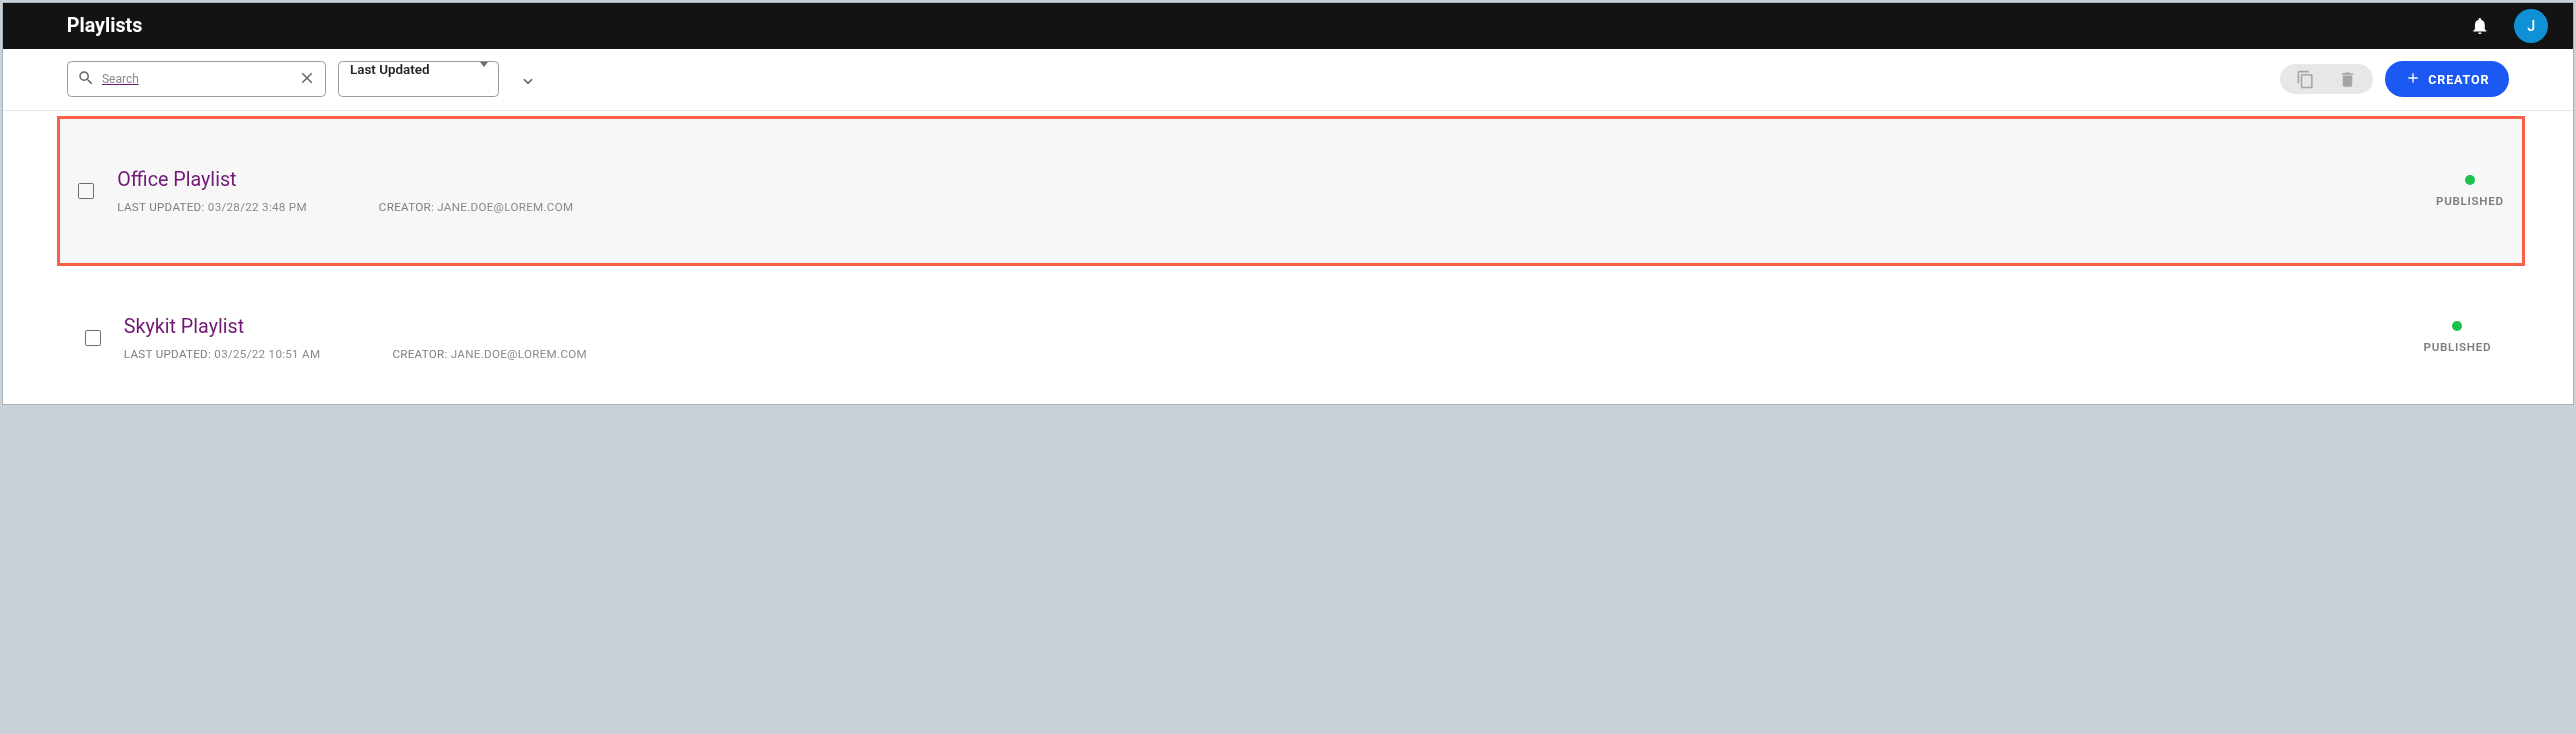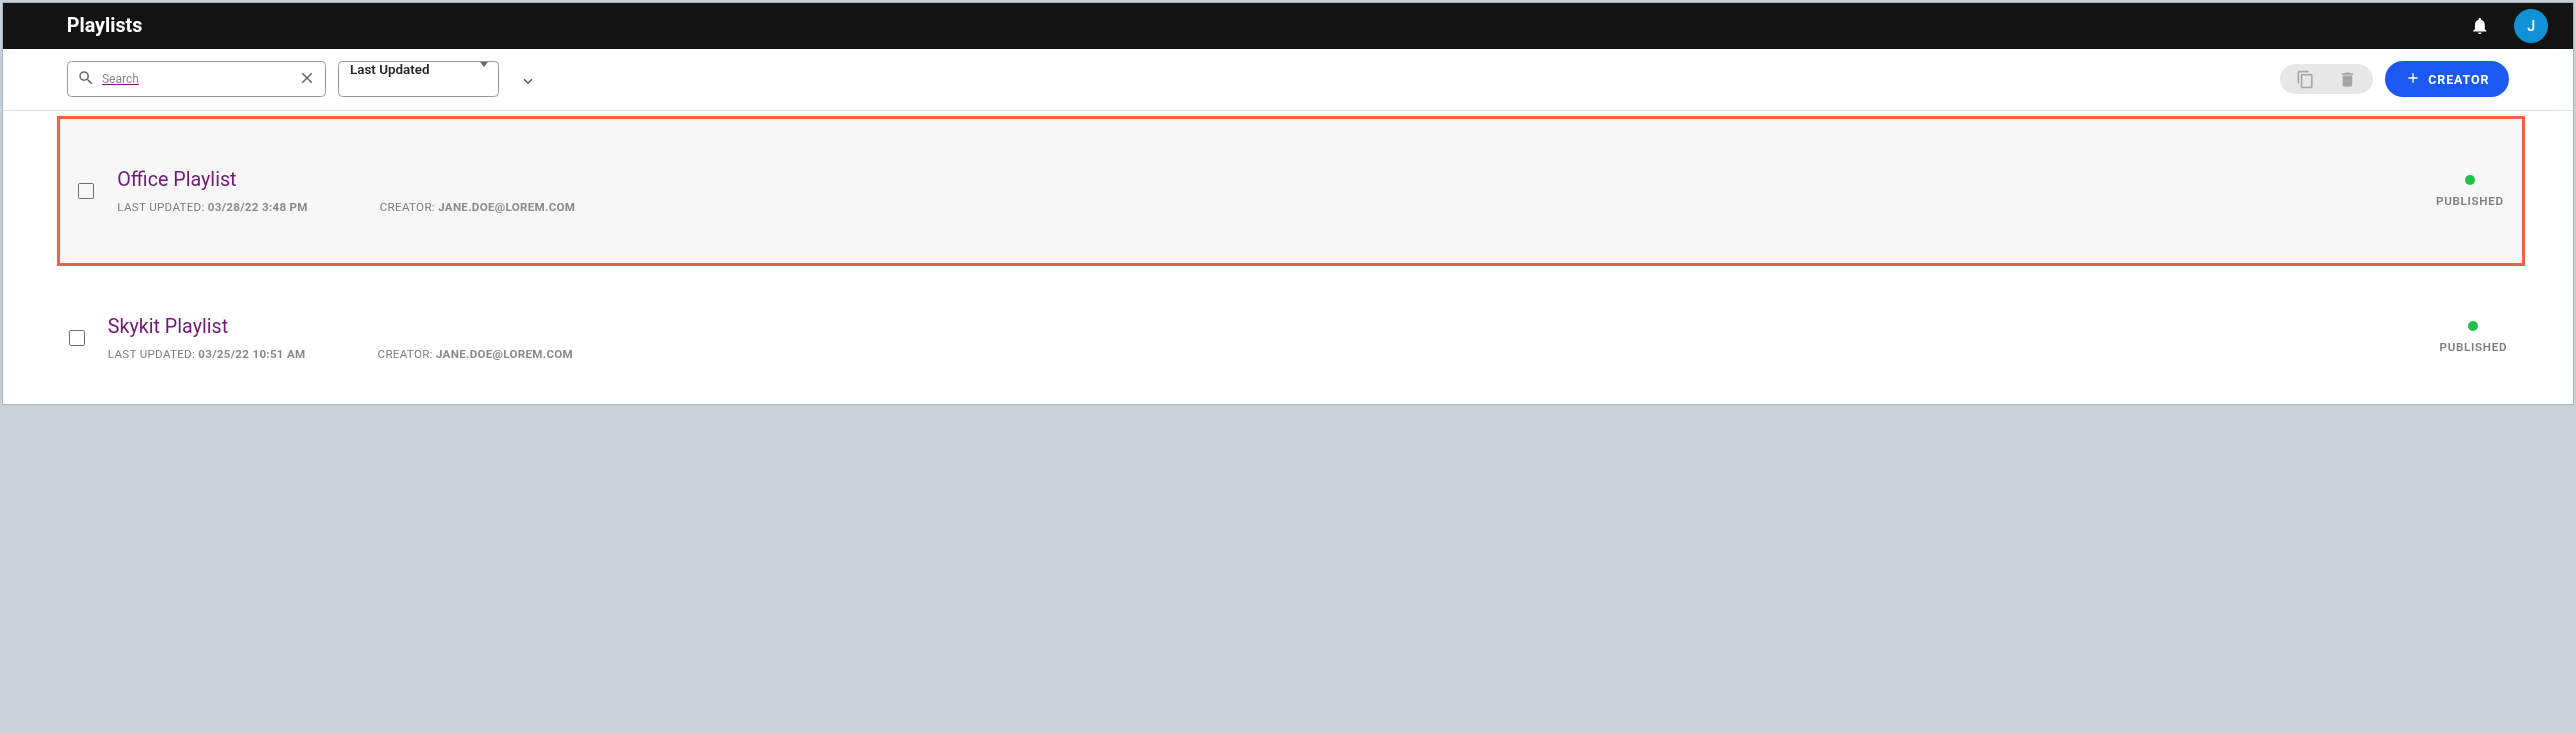--- a/index.html
+++ b/index.html
@@ -158,21 +158,21 @@
       height: 16px;
       fill: #fff;
     }
     
     .list-container {
       padding: 0;
     }
     .playlist-row {
       display: flex;
       align-items: center;
-      padding: 43px 20px;
+      padding: 43px 36px;
       position: relative;
     }
     .playlist-row.highlighted {
       background: #f7f7f7;
       outline: 3.6px solid #fa5e49;
       outline-offset: -3.6px;
       margin: 5.4px 48px 5.4px 54px;
       padding: 52px 0;
     }
     .playlist-row.highlighted .row-inner {
@@ -212,21 +212,21 @@
       font-size: 11.6px;
       color: #7d7d7d;
       letter-spacing: 0.3px;
     }
     .row-meta .meta-label {
       font-weight: 400;
       color: #7d7d7d;
       margin-top: 16px;
     }
     .row-meta .meta-value {
-      font-weight: 700;
+      font-weight: 400;
       color: #8a8a8a;
     }
     .status-badge {
       display: flex;
       align-items: center;
       gap: 9px;
       font-size: 11.6px;
       font-weight: 600;
       letter-spacing: 0.7px;
       color: #7d7d7d;

